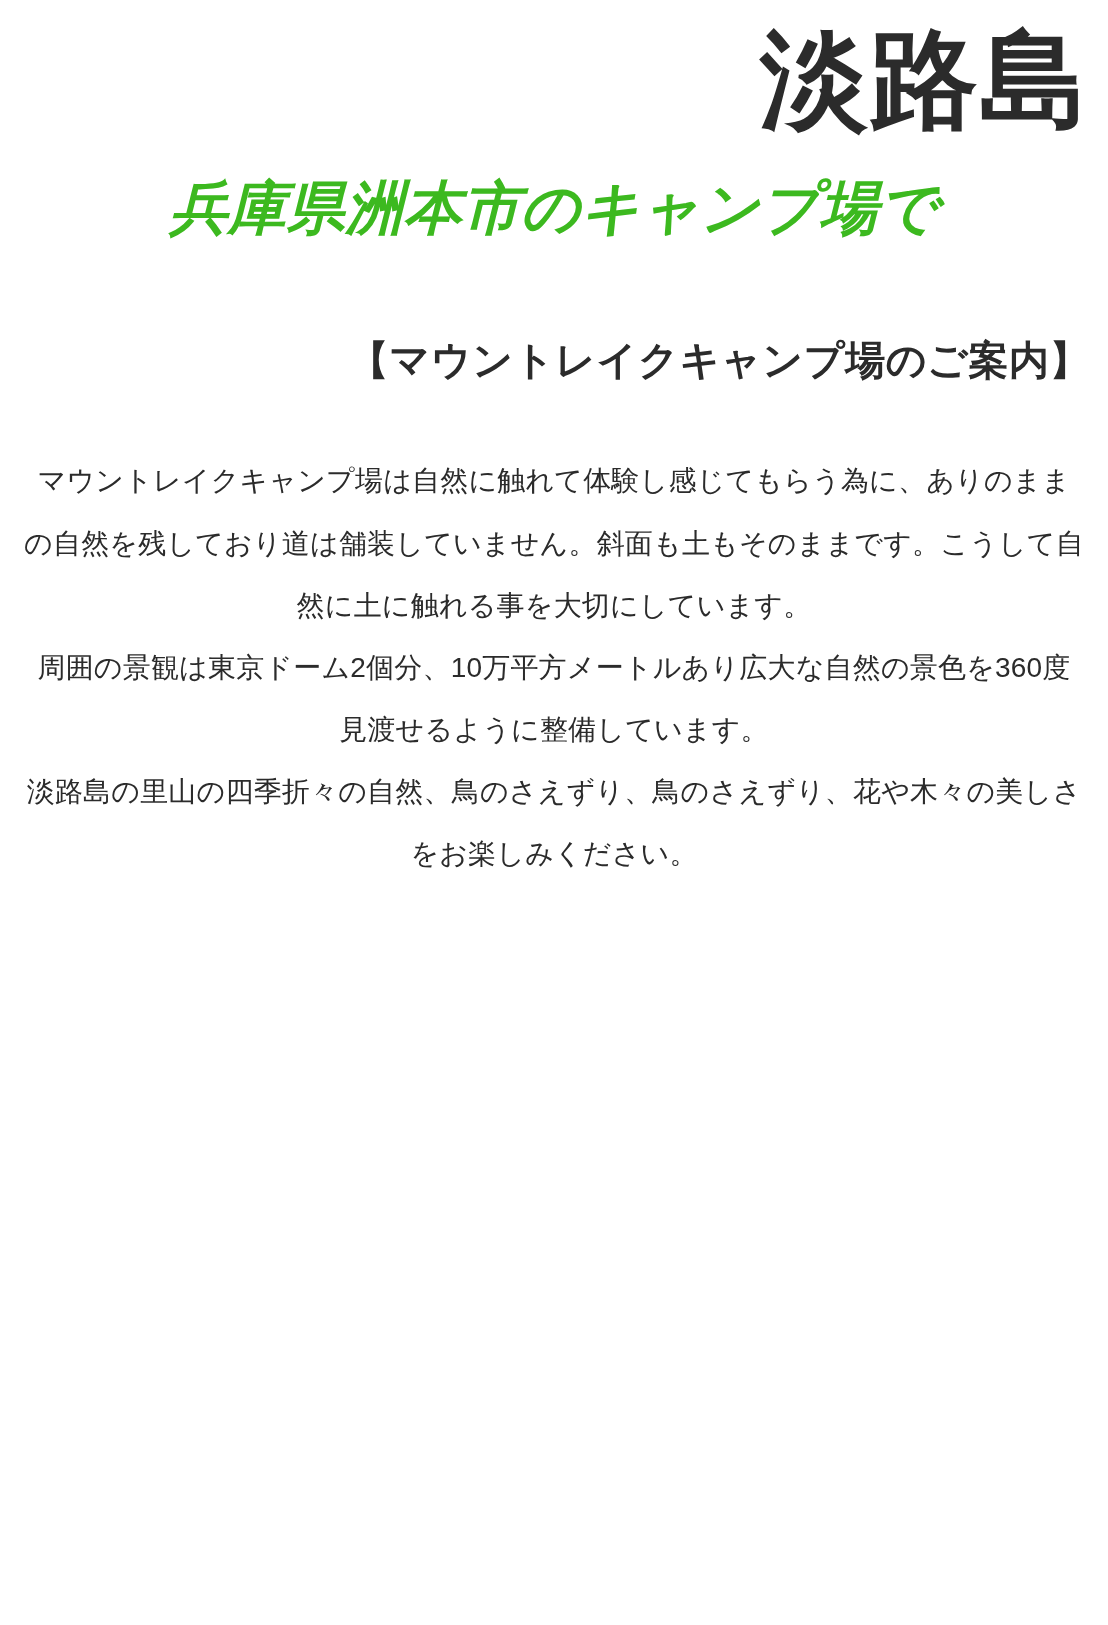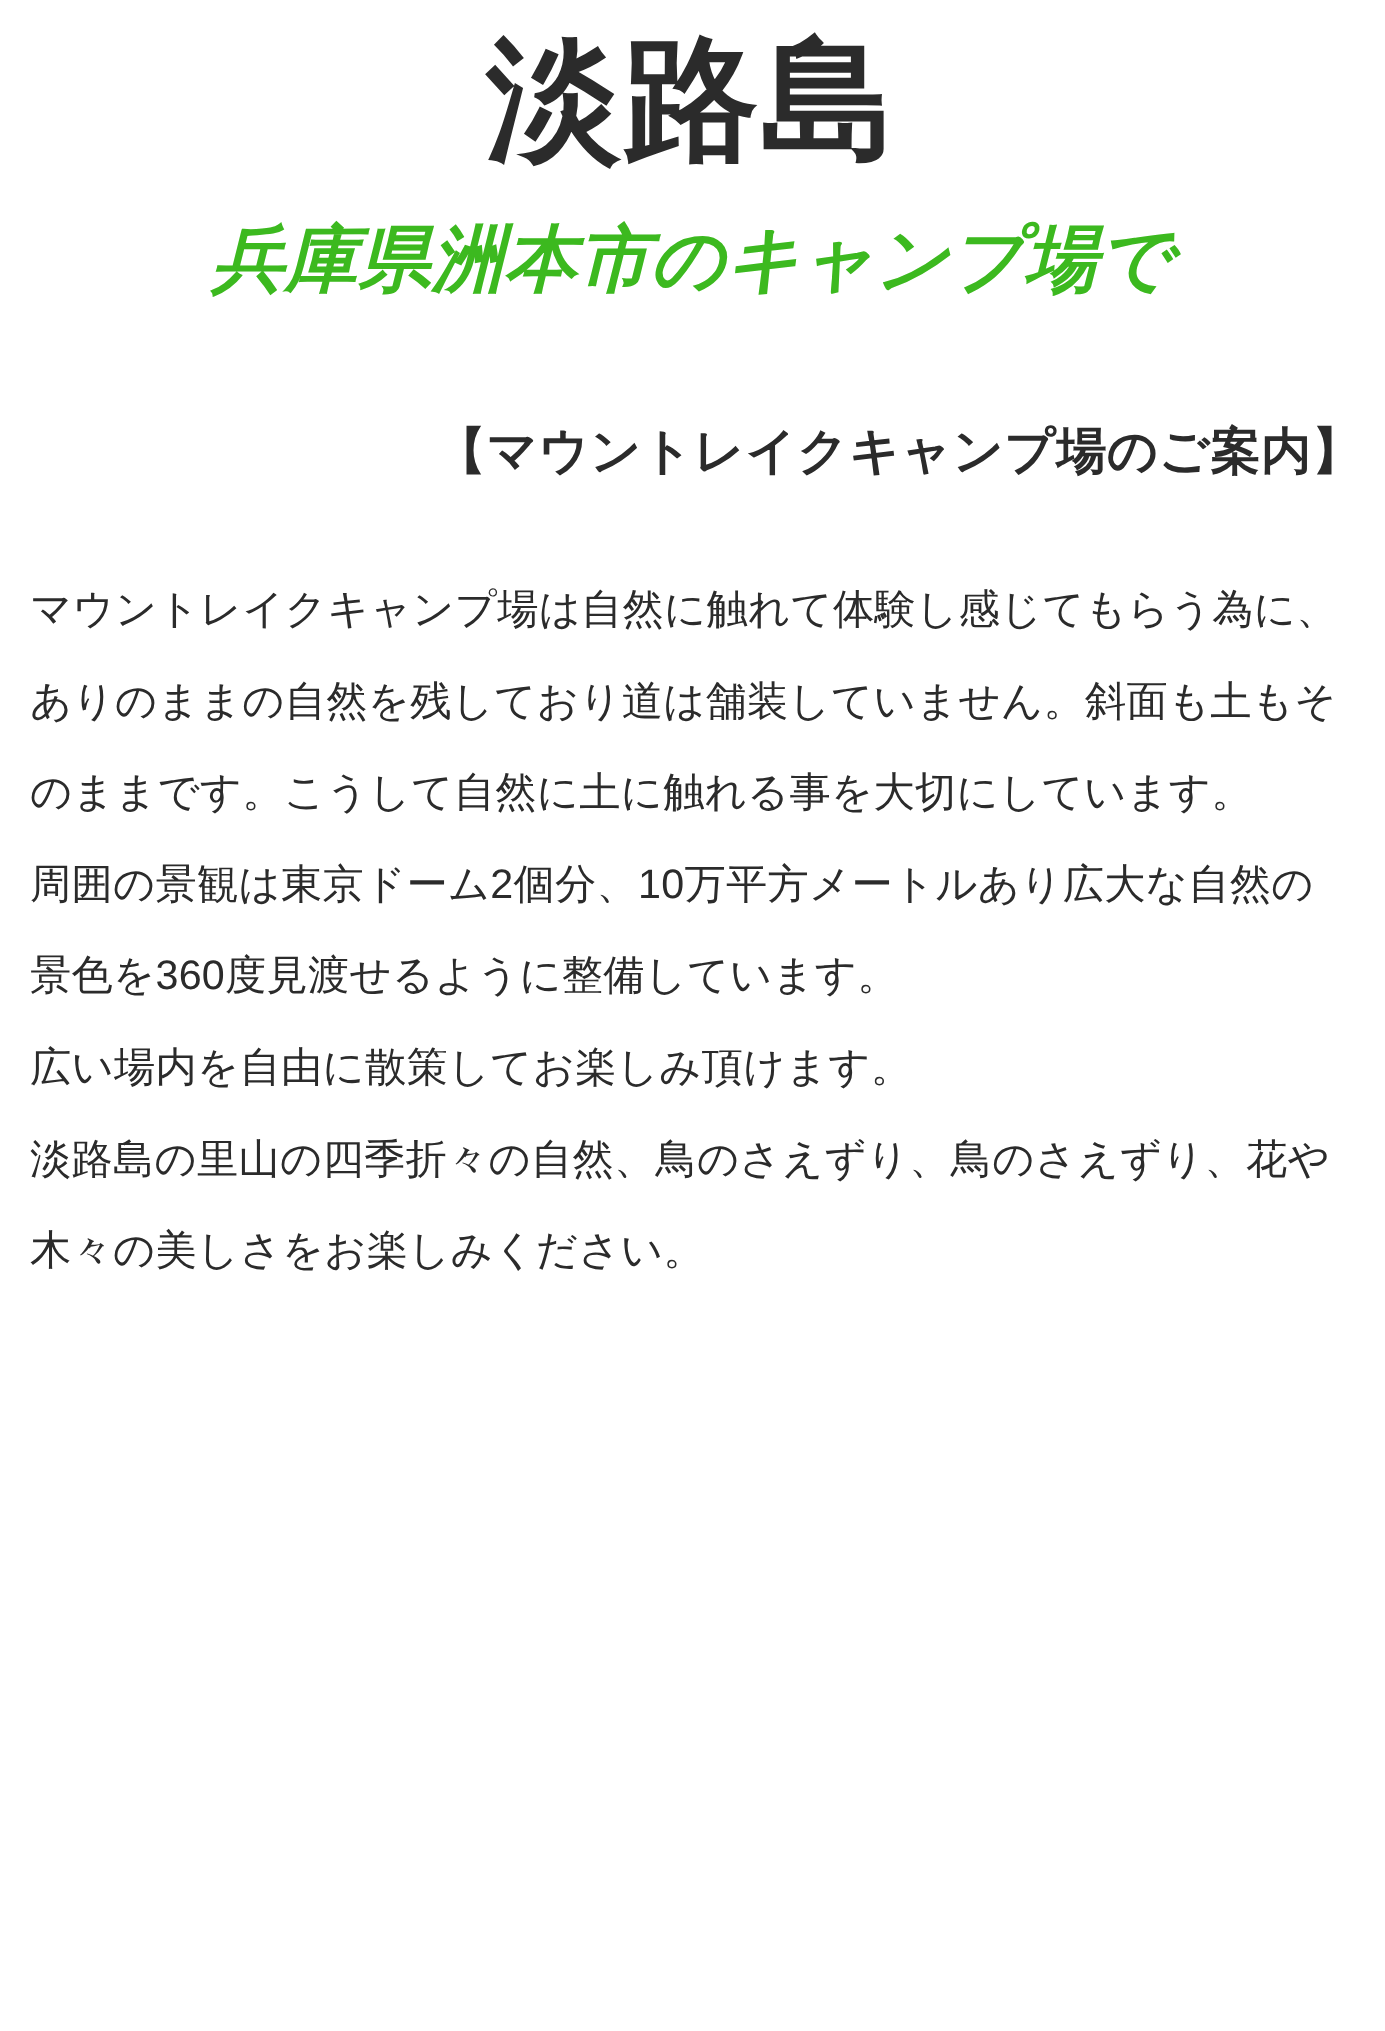--- a/index.html
+++ b/index.html
@@ -28,20 +28,21 @@
     padding-top: 16px;
   }
   .hero-title {
     font-size: 108px;
     line-height: 1.18;
     font-weight: 900;
     letter-spacing: 2px;
     color: #2b2b2b;
     margin: 0;
     padding: 0;
+    text-align: right;
   }
   .hero-sub {
     margin: 18px 0 0 0;
     color: #3cb91f;
     font-weight: 900;
     font-size: 58px;
     line-height: 1.62;
     letter-spacing: 0.5px;
     font-style: italic;
   }
@@ -56,26 +57,26 @@
     font-weight: 900;
     color: #2b2b2b;
     margin: 78px 0 0 0;
     letter-spacing: 0.5px;
   }
 
   
   .body-copy {
     margin: 62px 0 0 0;
     padding: 0 6px;
-    font-size: 33px;
+    font-size: 28px;
     line-height: 2.22;
     color: #2b2b2b;
     font-weight: 400;
     letter-spacing: 0.2px;
-    text-align: left;
+    text-align: center;
   }
   .body-copy p {
     margin: 0 0 0 0;
   }
   .para-gap {
     margin-top: 0;
   }
 </style>
 </head>
 <body>
@@ -88,17 +89,16 @@
     <div class="hero-sub">
       <div>兵庫県洲本市のキャンプ場で</div>
     </div>
   </div>
 
   <h2 class="section-heading">【マウントレイクキャンプ場のご案内】</h2>
 
   <div class="body-copy">
     <p>マウントレイクキャンプ場は自然に触れて体験し感じてもらう為に、ありのままの自然を残しており道は舗装していません。斜面も土もそのままです。こうして自然に土に触れる事を大切にしています。</p>
     <p class="para-gap">周囲の景観は東京ドーム2個分、10万平方メートルあり広大な自然の景色を360度見渡せるように整備しています。</p>
-    <p class="para-gap">広い場内を自由に散策してお楽しみ頂けます。</p>
     <p class="para-gap">淡路島の里山の四季折々の自然、鳥のさえずり、鳥のさえずり、花や木々の美しさをお楽しみください。</p>
   </div>
 
 </div>
 
 </body></html>

